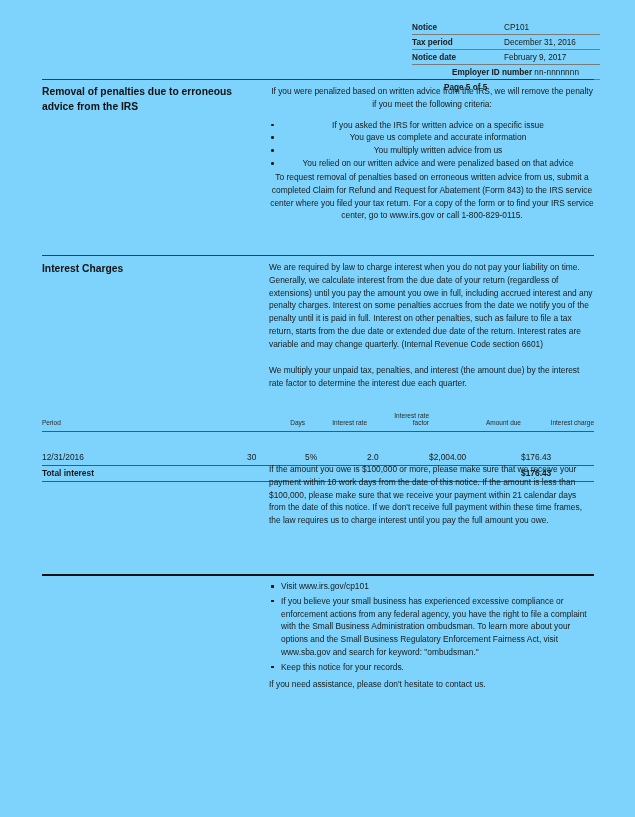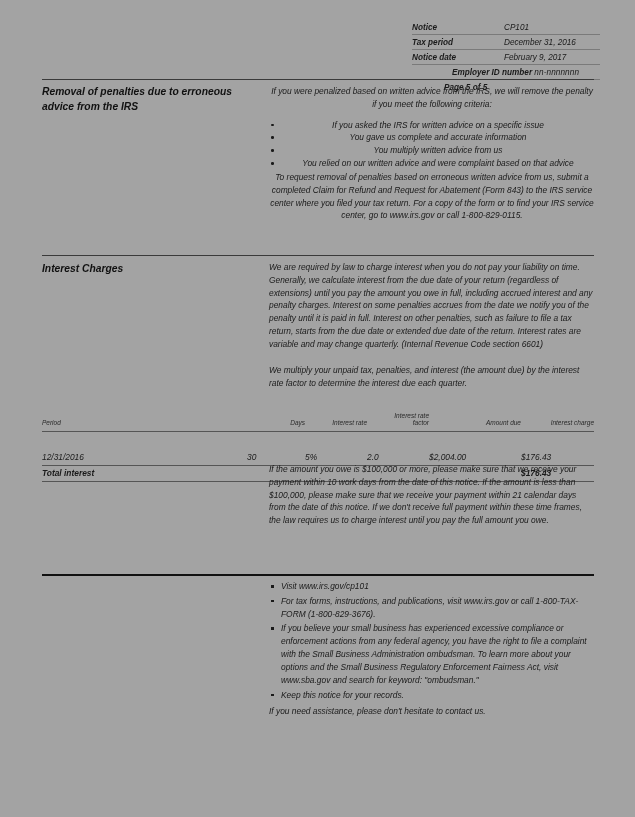--- a/index.html
+++ b/index.html
@@ -8,24 +8,23 @@
     background: #ffffff;
   }
   body {
     font-family: "Liberation Sans", sans-serif;
     color: #1a1a1a;
   }
   .page {
     position: relative;
     width: 635px;
     height: 817px;
-    background: #a3a3a3;
+    background: #7dd3fc;
     overflow: hidden;
     box-sizing: border-box;
-    font-style: italic;
   }
 
   
   .meta-table {
     position: absolute;
     left: 412px;
     top: 20px;
     width: 188px;
     border-collapse: collapse;
   }
@@ -210,21 +209,21 @@
   <div class="rule" style="top:79px;"></div>
 
   <div class="sec-head" style="top:85px;">Removal of penalties due to erroneous advice from the IRS</div>
 
   <div class="body-col" style="top:85px;text-align:center;">
     <p>If you were penalized based on written advice from the IRS, we will remove the penalty if you meet the following criteria:</p>
     <ul class="bullets round">
       <li>If you asked the IRS for written advice on a specific issue</li>
       <li>You gave us complete and accurate information</li>
       <li>You multiply written advice from us</li>
-      <li>You relied on our written advice and were complaint based on that advice</li>
+      <li>You relied on our written advice and were penalized based on that advice</li>
     </ul>
     <p style="margin-top:1px;">To request removal of penalties based on erroneous written advice from us, submit a completed Claim for Refund and Request for Abatement (Form 843) to the IRS service center where you filed your tax return. For a copy of the form or to find your IRS service center, go to www.irs.gov or call 1-800-829-0115.</p>
   </div>
 
   <div class="rule" style="top:255px;"></div>
 
   <div class="sec-head" style="top:262px;">Interest Charges</div>
 
   <div class="body-col" style="top:261px;">
     <p style="margin-bottom:13px;">We are required by law to charge interest when you do not pay your liability on time. Generally, we calculate interest from the due date of your return (regardless of extensions) until you pay the amount you owe in full, including accrued interest and any penalty charges. Interest on some penalties accrues from the date we notify you of the penalty until it is paid in full. Interest on other penalties, such as failure to file a tax return, starts from the due date or extended due date of the return. Interest rates are variable and may change quarterly. (Internal Revenue Code section 6601)</p>
@@ -262,20 +261,19 @@
   <div class="body-col" style="top:463px;">
     <p>If the amount you owe is $100,000 or more, please make sure that we receive your payment within 10 work days from the date of this notice. If the amount is less than $100,000, please make sure that we receive your payment within 21 calendar days from the date of this notice. If we don't receive full payment within these time frames, the law requires us to charge interest until you pay the full amount you owe.</p>
   </div>
 
   <div class="rule thick" style="top:574px;"></div>
 
 
   <div class="body-col" style="top:580px;">
     <ul class="bullets square spaced">
       <li>Visit www.irs.gov/cp101</li>
-      <li>For tax forms, instructions, and publications, visit www.irs.gov or call 1-800-TAX-FORM (1-800-829-3676).</li>
       <li>If you believe your small business has experienced excessive compliance or enforcement actions from any federal agency, you have the right to file a complaint with the Small Business Administration ombudsman. To learn more about your options and the Small Business Regulatory Enforcement Fairness Act, visit www.sba.gov and search for keyword: "ombudsman."</li>
       <li>Keep this notice for your records.</li>
     </ul>
     <p style="margin-top:4px;">If you need assistance, please don't hesitate to contact us.</p>
   </div>
 
 </div>
 
 </body></html>

